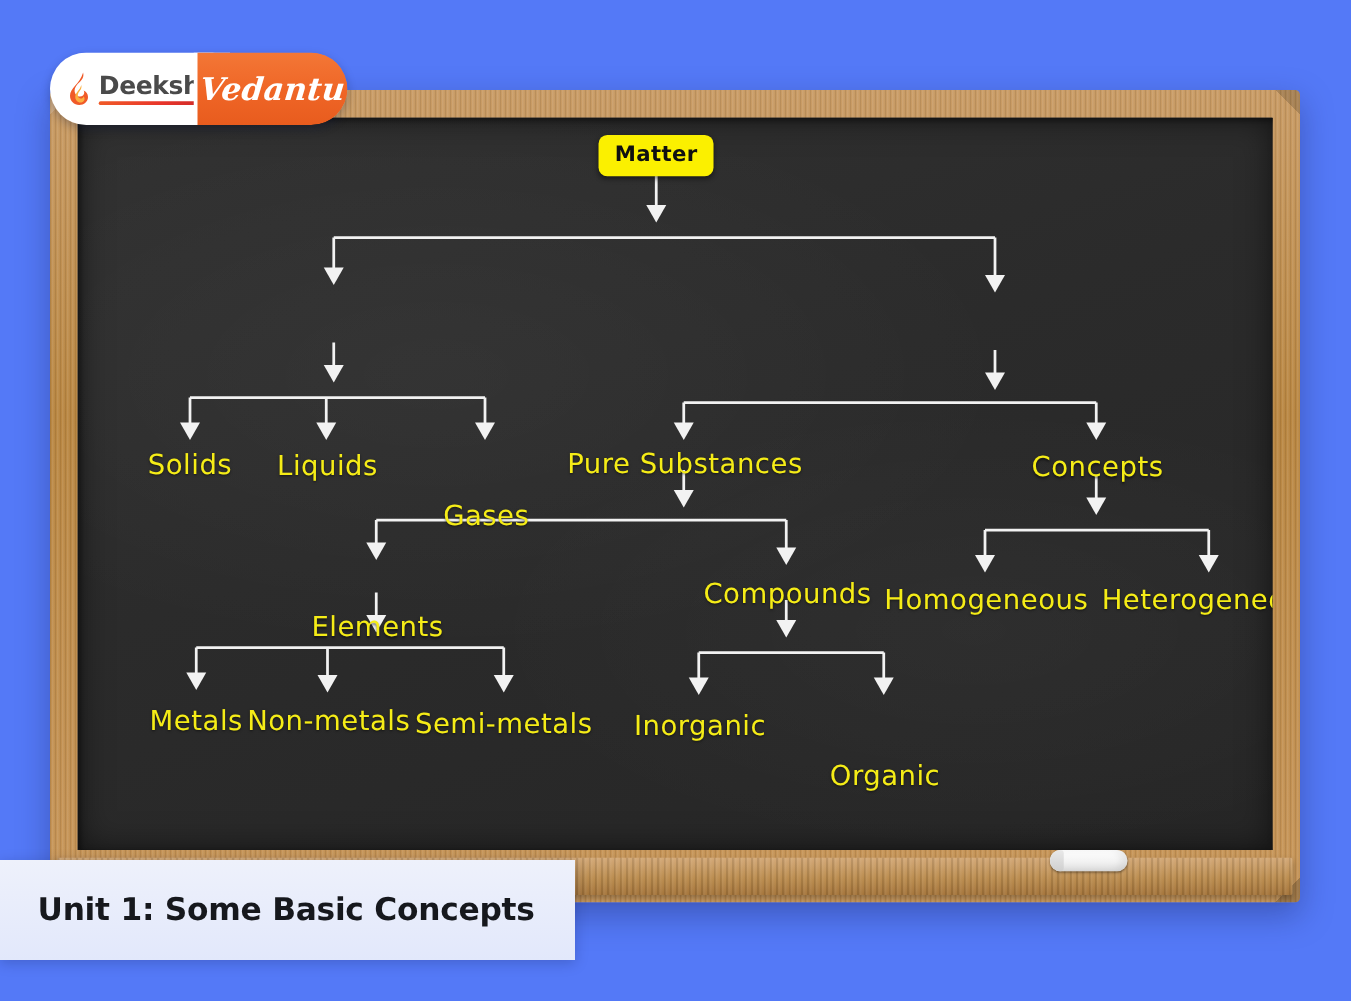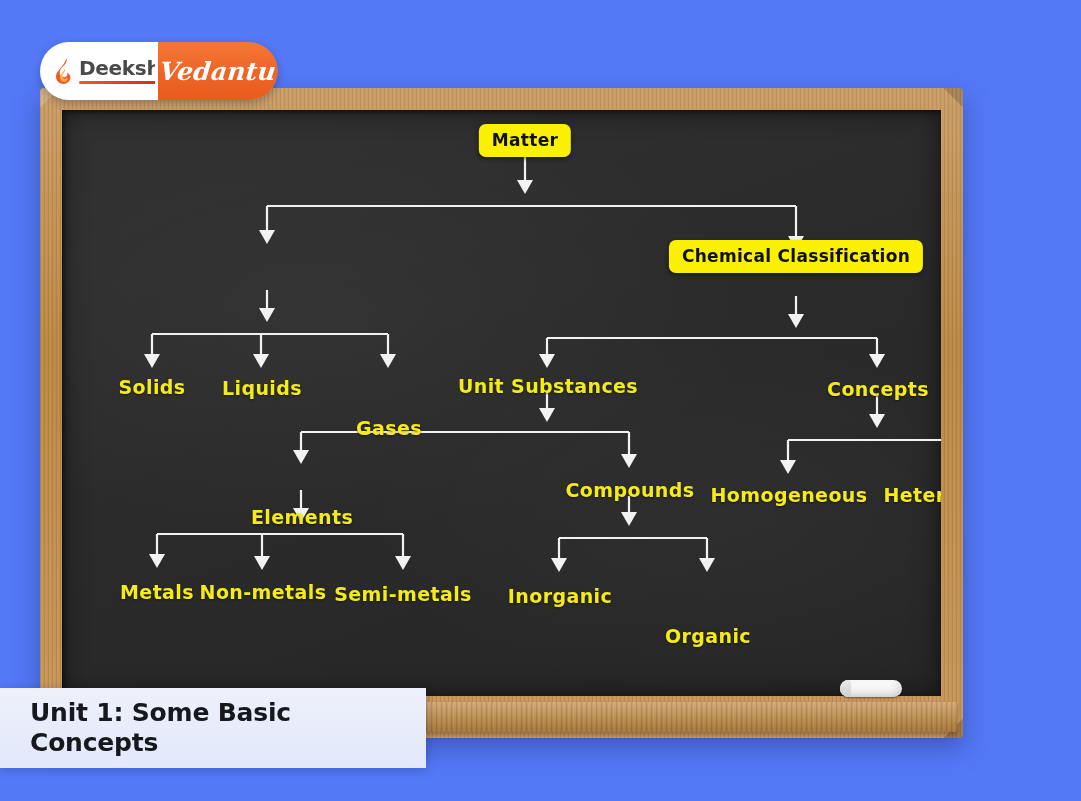--- a/index.html
+++ b/index.html
@@ -8,22 +8,22 @@
     background:#5479f7;
     font-family:"DejaVu Sans", sans-serif;
     overflow:hidden;
     position:relative;
   }
   #stage{position:absolute;inset:0;width:1081px;height:801px;}
 
   
   .board-frame{
     position:absolute;
-    left:40px; top:88px;
-    width:923px; height:650px;
+    left:40px; top:72px;
+    width:1000px; height:650px;
     background:
       repeating-linear-gradient(90deg,
         rgba(0,0,0,.12) 0px, rgba(0,0,0,0) 1px, rgba(255,255,255,.10) 2px, rgba(0,0,0,0) 4px),
       linear-gradient(180deg,#c89a63 0%, #b8853f 40%, #c69457 100%);
     border-radius:4px;
     box-shadow:0 10px 26px rgba(20,30,80,.35);
   }
   .board-frame .miter{
     position:absolute;inset:0;
     background:
@@ -127,29 +127,29 @@
     color:#101010;
     border-radius:7px;
     padding:6px 13px 7px 13px;
     font-size:17px;
     font-weight:700;
     letter-spacing:.3px;
     box-shadow:0 2px 4px rgba(0,0,0,.45);
   }
   .node.plain{
     color:#f5ec17;
-    font-size:19px;
-    font-weight:700;
+    font-size:22px;
+    font-weight:400;
     letter-spacing:.4px;
     text-shadow:0 1px 2px rgba(0,0,0,.55);
   }
 
   
   .caption{
-    position:absolute;left:0;top:688px;width:426px;height:80px;
+    position:absolute;left:0;top:688px;width:460px;height:80px;
     background:linear-gradient(180deg,#eef1fb 0%, #e2e8fb 100%);
     display:flex;align-items:center;
     box-shadow:0 2px 10px rgba(10,20,60,.22);
     z-index:6;
   }
   .caption-text{
     font-family:"DejaVu Sans", sans-serif;
     font-weight:700;font-size:25px;line-height:1.22;color:#16181d;
     padding-left:30px;padding-right:12px;letter-spacing:-.2px;
   }
@@ -224,26 +224,25 @@
             <path d="M497,428 L645,428"></path>
             <path d="M497,428 L497,450 M645,428 L645,450"></path>
             <path d="M489,448 L505,448 L497,462 Z" fill="#f2f2f2" stroke="none"></path>
             <path d="M637,448 L653,448 L645,462 Z" fill="#f2f2f2" stroke="none"></path>
           </g>
         </svg>
 
         <div class="node boxed" style="left:463px;top:14px;">Matter</div>
 
 
-        <div class="node boxed" style="left:734px;top:130px;">Chemical Classification</div>
 
         <div class="node plain" style="left:90px;top:266px;">Solids</div>
         <div class="node plain" style="left:200px;top:267px;">Liquids</div>
         <div class="node plain" style="left:327px;top:268px;margin-top:39px;">Gases</div>
-        <div class="node plain" style="left:486px;top:265px;">Unit Substances</div>
+        <div class="node plain" style="left:486px;top:265px;">Pure Substances</div>
         <div class="node plain" style="left:816px;top:268px;">Concepts</div>
 
         <div class="node plain" style="left:240px;top:364px;margin-top:32px;">Elements</div>
         <div class="node plain" style="left:568px;top:369px;">Compounds</div>
         <div class="node plain" style="left:727px;top:374px;">Homogeneous</div>
         <div class="node plain" style="left:906px;top:374px;">Heterogeneous</div>
 
         <div class="node plain" style="left:95px;top:471px;text-align:center;">Metals</div>
         <div class="node plain" style="left:201px;top:471px;">Non-metals</div>
         <div class="node plain" style="left:341px;top:473px;">Semi-metals</div>

